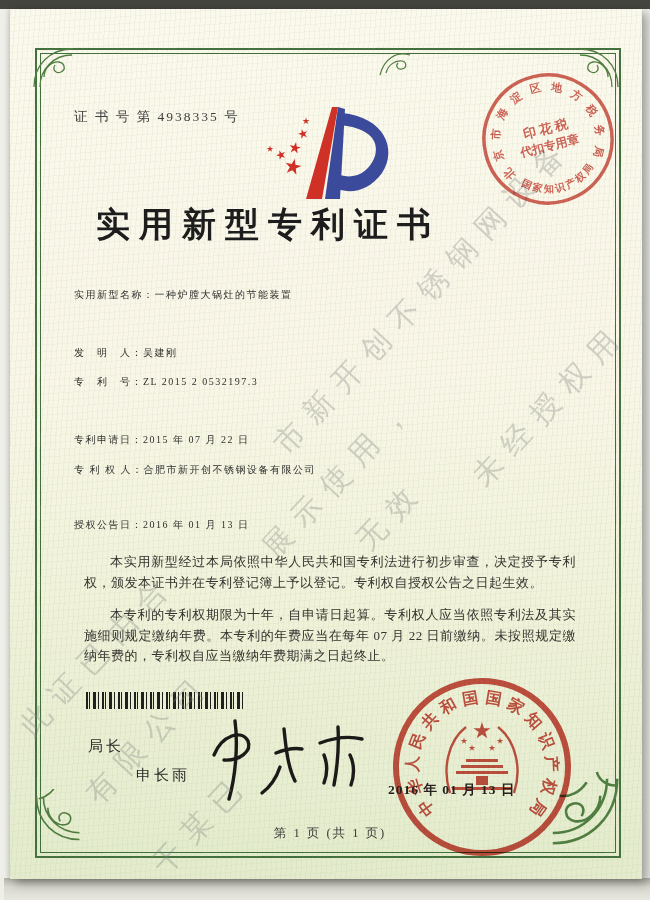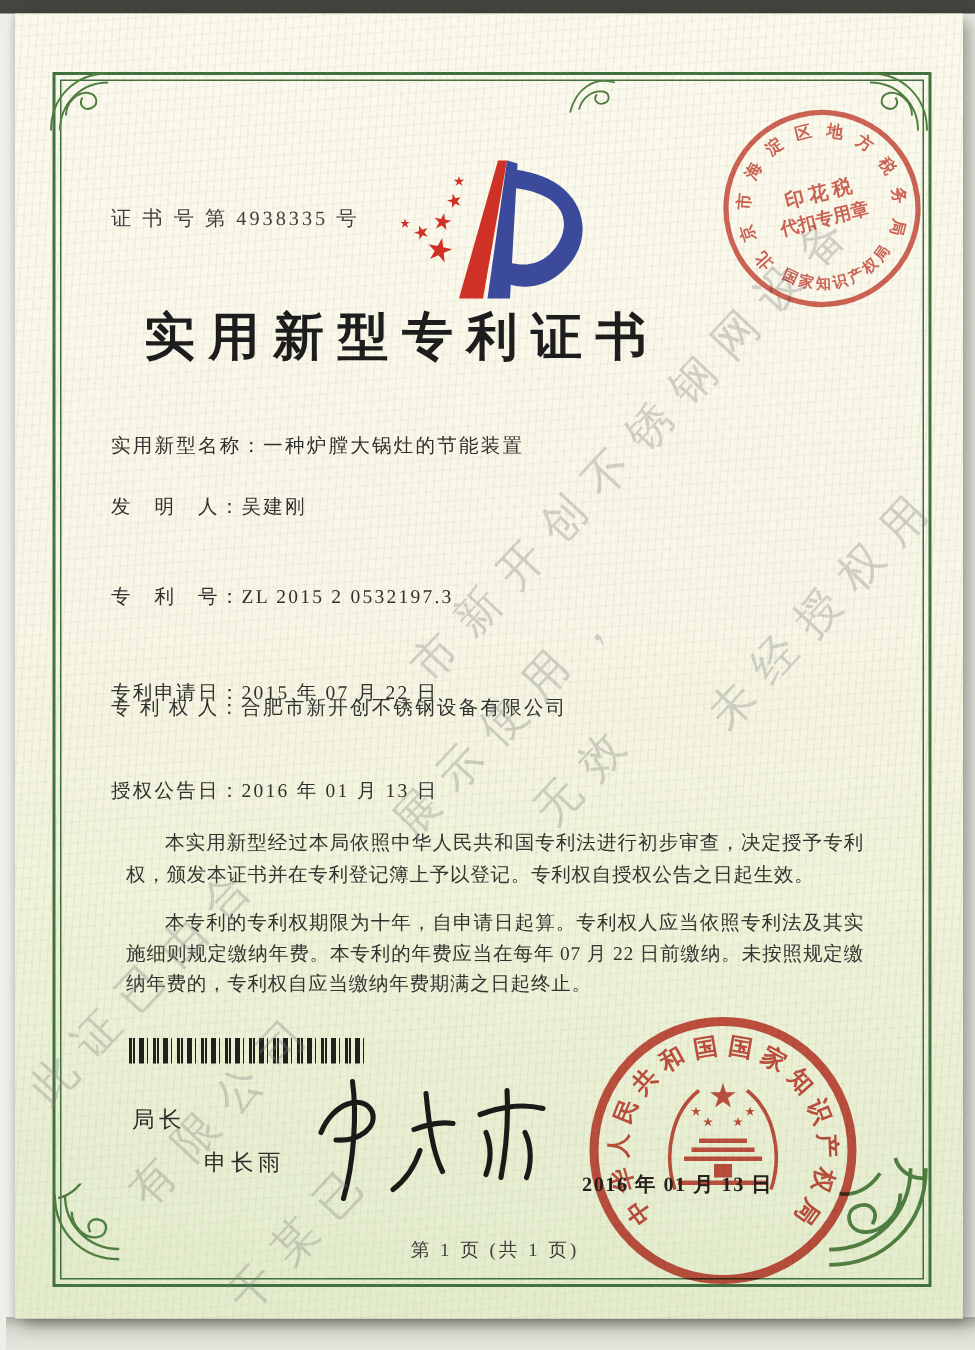--- a/index.html
+++ b/index.html
@@ -27,28 +27,28 @@
   .frame{
     position:absolute;left:30px;top:44px;width:574px;height:798px;
     border:1px solid #3e6e3c;outline:2px solid #41703e;outline-offset:3px;
   }
   .ornament{position:absolute;color:#4e7c3f;}
   .wm{
     position:absolute;font-size:30px;letter-spacing:12px;font-weight:500;
     color:rgba(128,130,126,.33);white-space:nowrap;
     transform:rotate(-47deg);transform-origin:0 50%;z-index:6;pointer-events:none;
   }
-  .cert-no{position:absolute;left:64px;top:99px;font-size:13.5px;letter-spacing:2px;color:#3f3f3f;z-index:4;margin-top:29px;}
+  .cert-no{position:absolute;left:64px;top:99px;font-size:13.5px;letter-spacing:2px;color:#3f3f3f;z-index:4;}
   .logo{position:absolute;left:238px;top:88px;z-index:4;}
   .seal{z-index:7;mix-blend-mode:multiply;}
   .seal-top{position:absolute;left:468px;top:60px;transform:rotate(-14deg);color:#c33a2e;opacity:.78;}
   .seal-bottom{position:absolute;left:380px;top:666px;color:#c23429;opacity:.85;}
   .title{position:absolute;left:0;top:193px;width:516px;text-align:center;
     font-size:34px;font-weight:700;letter-spacing:9px;color:#1d1d1d;z-index:4;}
-  .field{position:absolute;left:64px;font-size:13px;letter-spacing:1.5px;color:#30302e;z-index:4;white-space:nowrap;}
+  .field{position:absolute;left:64px;font-size:10px;letter-spacing:1.5px;color:#30302e;z-index:4;white-space:nowrap;}
   .paras{position:absolute;left:62px;top:531px;width:516px;z-index:4;}
   .paras p{margin:12px;text-indent:2em;font-size:13px;line-height:20.5px;
     text-align:justify;color:#35332f;letter-spacing:.5px;}
   .barcode{position:absolute;left:76px;top:683px;width:158px;height:17px;z-index:4;
     background:repeating-linear-gradient(90deg,
       #20201e 0 2px, transparent 2px 3px,
       #20201e 3px 4px, transparent 4px 7px,
       #20201e 7px 10px, transparent 10px 12px,
       #20201e 12px 13px, transparent 13px 16px);}
   .signer{position:absolute;left:78px;font-size:15px;font-weight:400;letter-spacing:3px;color:#2b2b28;z-index:4;}
@@ -137,27 +137,27 @@
       </g>
     <text x="70" y="64" text-anchor="middle" font-size="13" font-weight="bold" fill="currentColor">印 花 税</text>
     <text x="70" y="81" text-anchor="middle" font-size="12" font-weight="bold" fill="currentColor">代扣专用章</text>
   </svg>
 
   <div class="title">实用新型专利证书</div>
 
   <div class="field" style="top:279px;">
     <span>实用新型名称：</span><span>一种炉膛大锅灶的节能装置</span>
   </div>
-  <div class="field" style="top:320px;">
+  <div class="field" style="top:337px;">
     <span>发　明　人：</span><span>吴建刚</span>
   </div>
-  <div class="field" style="top:380px;text-align:center;">
+  <div class="field" style="top:366px;text-align:center;">
     <span>专　利　号：</span><span>ZL 2015 2 0532197.3</span>
   </div>
-  <div class="field" style="top:424px;margin-top:20px;">
+  <div class="field" style="top:424px;">
     <span>专利申请日：</span><span>2015 年 07 月 22 日</span>
   </div>
   <div class="field" style="top:454px;">
     <span>专 利 权 人：</span><span>合肥市新开创不锈钢设备有限公司</span>
   </div>
   <div class="field" style="top:509px;">
     <span>授权公告日：</span><span>2016 年 01 月 13 日</span>
   </div>
 
   <div class="paras">

